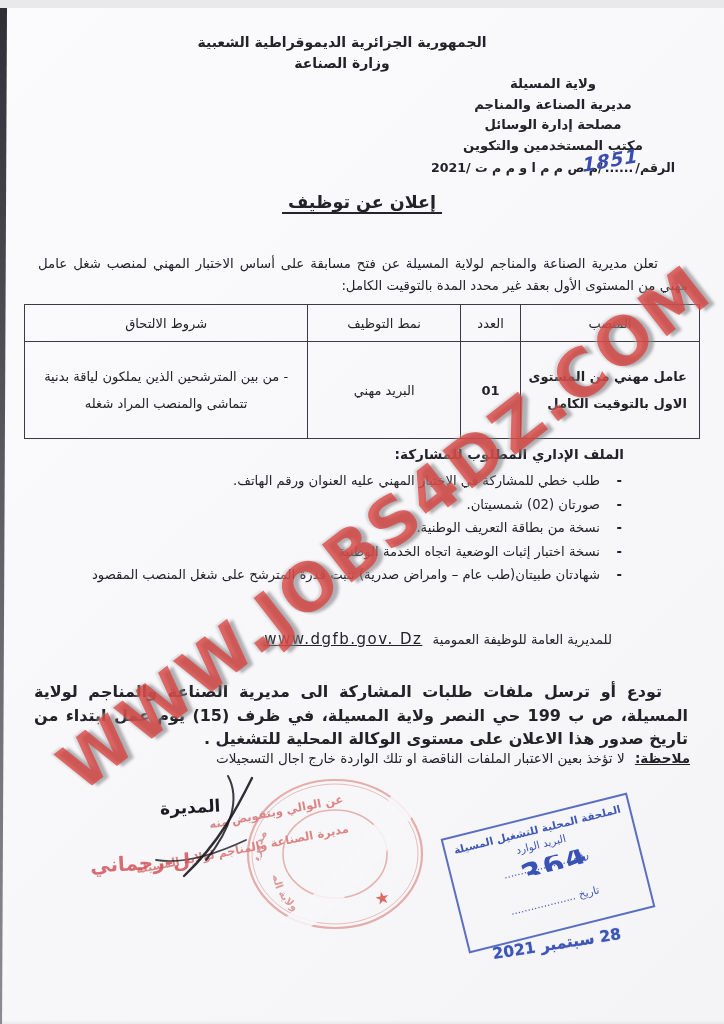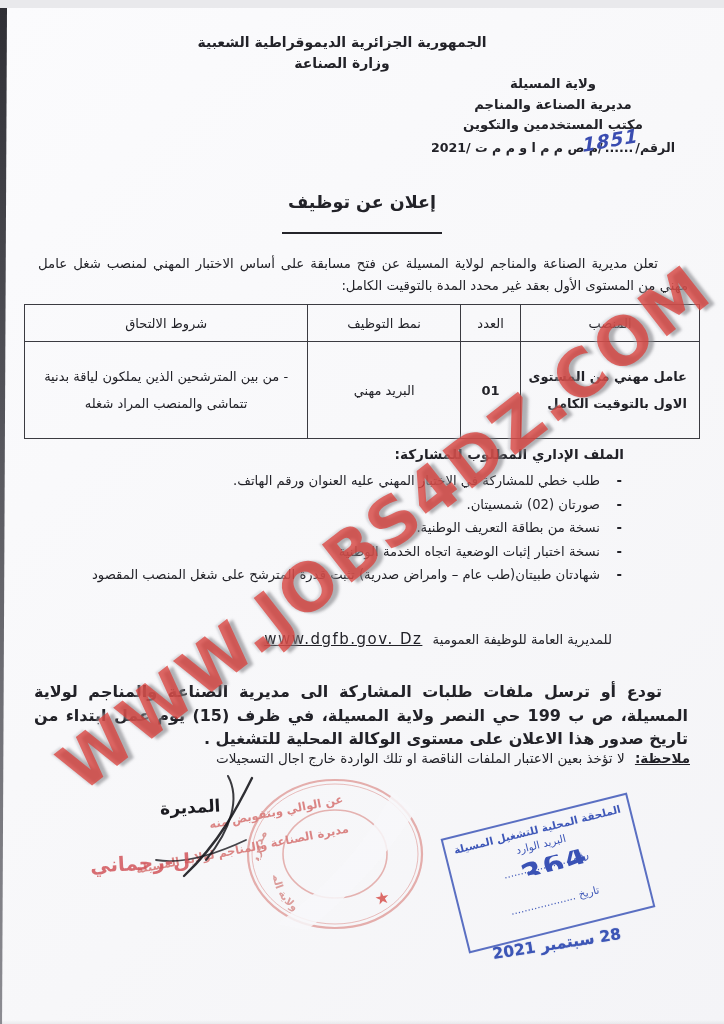--- a/index.html
+++ b/index.html
@@ -18,21 +18,21 @@
     font-weight:bold;font-size:14px;line-height:21px;}
   .hdr-right{position:absolute;top:66px;right:6px;width:330px;text-align:center;
     font-weight:bold;font-size:13.2px;line-height:20.5px;}
   .ref-line{margin-top:2px;font-size:12.6px;white-space:nowrap;}
   .dots-wrap{position:relative;display:inline-block;padding:0 2px;}
   .hand-number{position:absolute;right:-4px;top:-8px;color:#3a4cb0;font-size:19px;
     font-weight:bold;font-style:italic;transform:rotate(-10deg) skewX(-8deg);letter-spacing:1px;}
 
   .title-wrap{position:absolute;top:184px;left:0;right:0;text-align:center;}
   .title-text{font-weight:bold;font-size:17.5px;border-bottom:2px solid #24242a;
-    padding:0 6px 20px;letter-spacing:.5px;}
+    padding:0 6px 0;letter-spacing:.5px;}
 
   .intro{position:absolute;top:232px;right:36px;left:38px;font-size:13.3px;
     line-height:21.5px;text-align:justify;text-indent:30px;}
 
   table.jobtable{position:absolute;top:296px;right:24px;width:676px;
     border-collapse:collapse;font-size:13px;table-layout:fixed;}
   .jobtable th,.jobtable td{border:1.4px solid #3b3b41;overflow:hidden;}
   .jobtable th{height:34px;font-weight:normal;text-align:center;}
   .jobtable td{height:88px;vertical-align:middle;}
   .col-pos{width:178px;} .col-cnt{width:60px;} .col-mode{width:152px;} .col-cond{width:282px;}
@@ -92,20 +92,21 @@
   <div class="scan-edge-bottom"></div>
 
   <div class="hdr-center">
     <div>الجمهورية الجزائرية الديموقراطية الشعبية</div>
     <div>وزارة الصناعة</div>
   </div>
 
   <div class="hdr-right">
     <div>ولاية المسيلة</div>
     <div>مديرية الصناعة والمناجم</div>
+    <div>مصلحة إدارة الوسائل</div>
     <div>مكتب المستخدمين والتكوين</div>
     <div class="ref-line">
       <span>الرقم/</span><span class="dots-wrap"><span>......</span><span class="hand-number">1851</span></span><span>/م ص م م ا و م م ت /2021</span>
     </div>
   </div>
 
   <div class="title-wrap">
     <span class="title-text">إعلان عن توظيف</span>
   </div>
 

